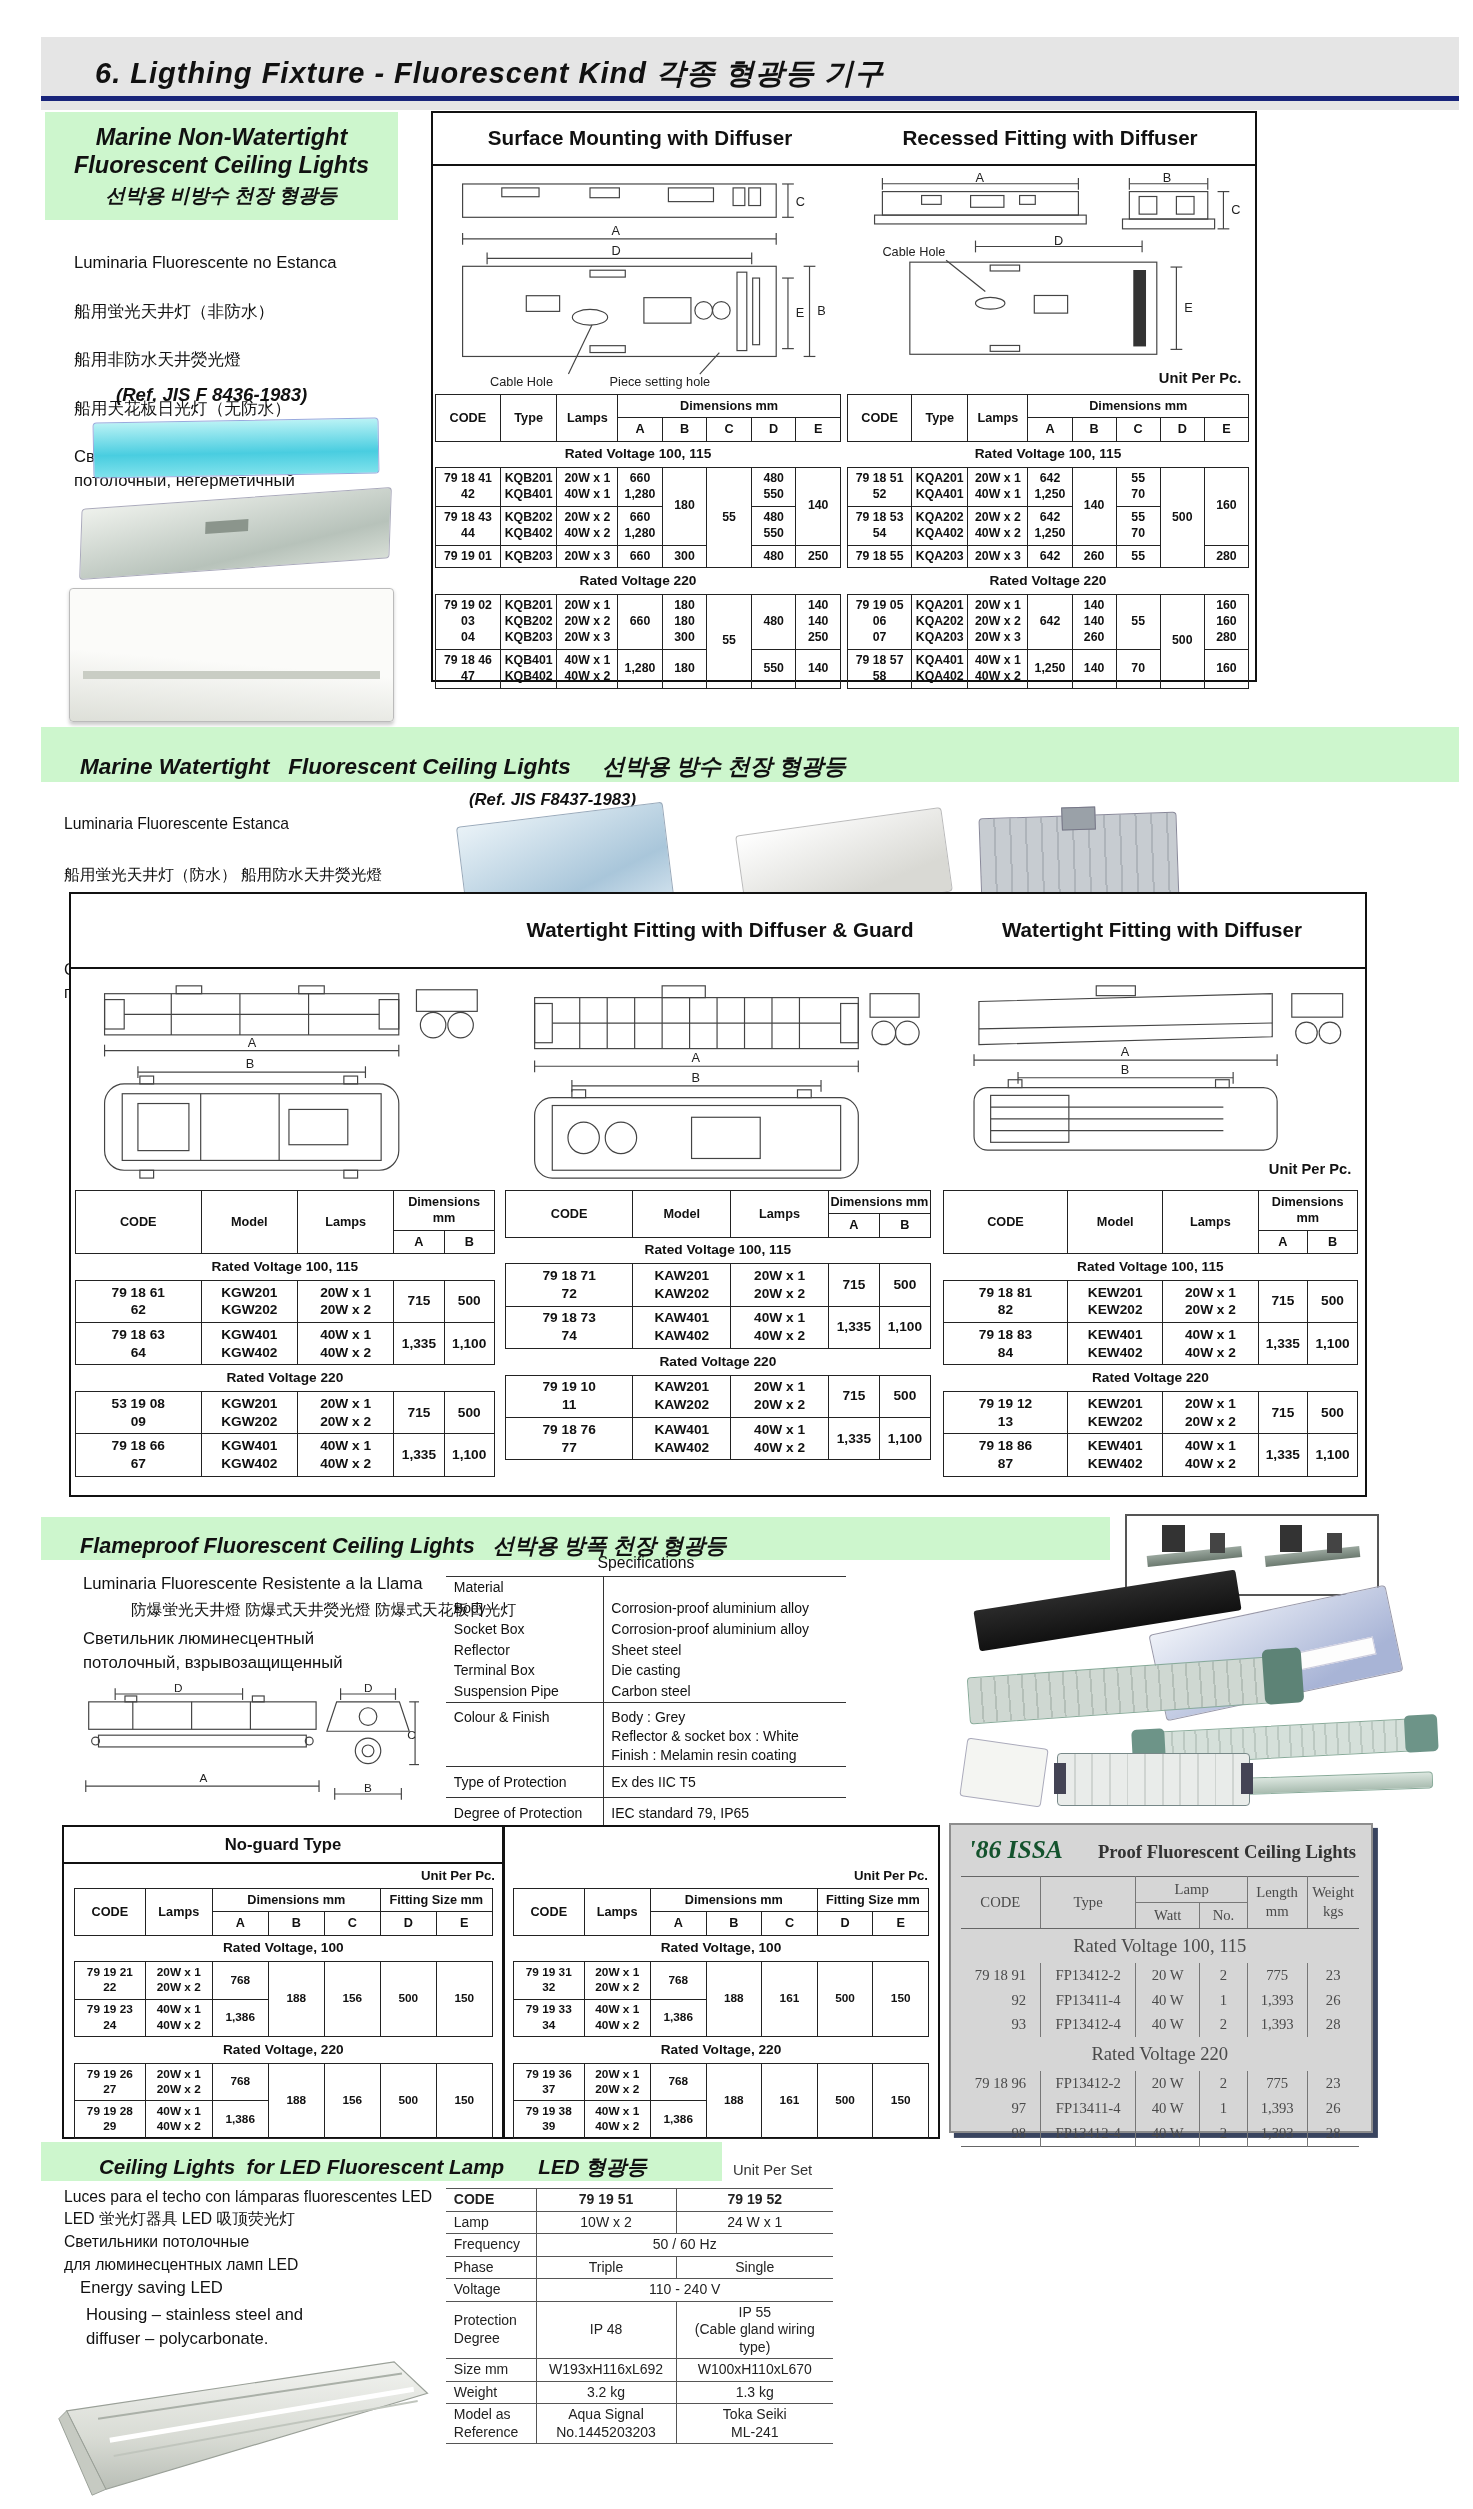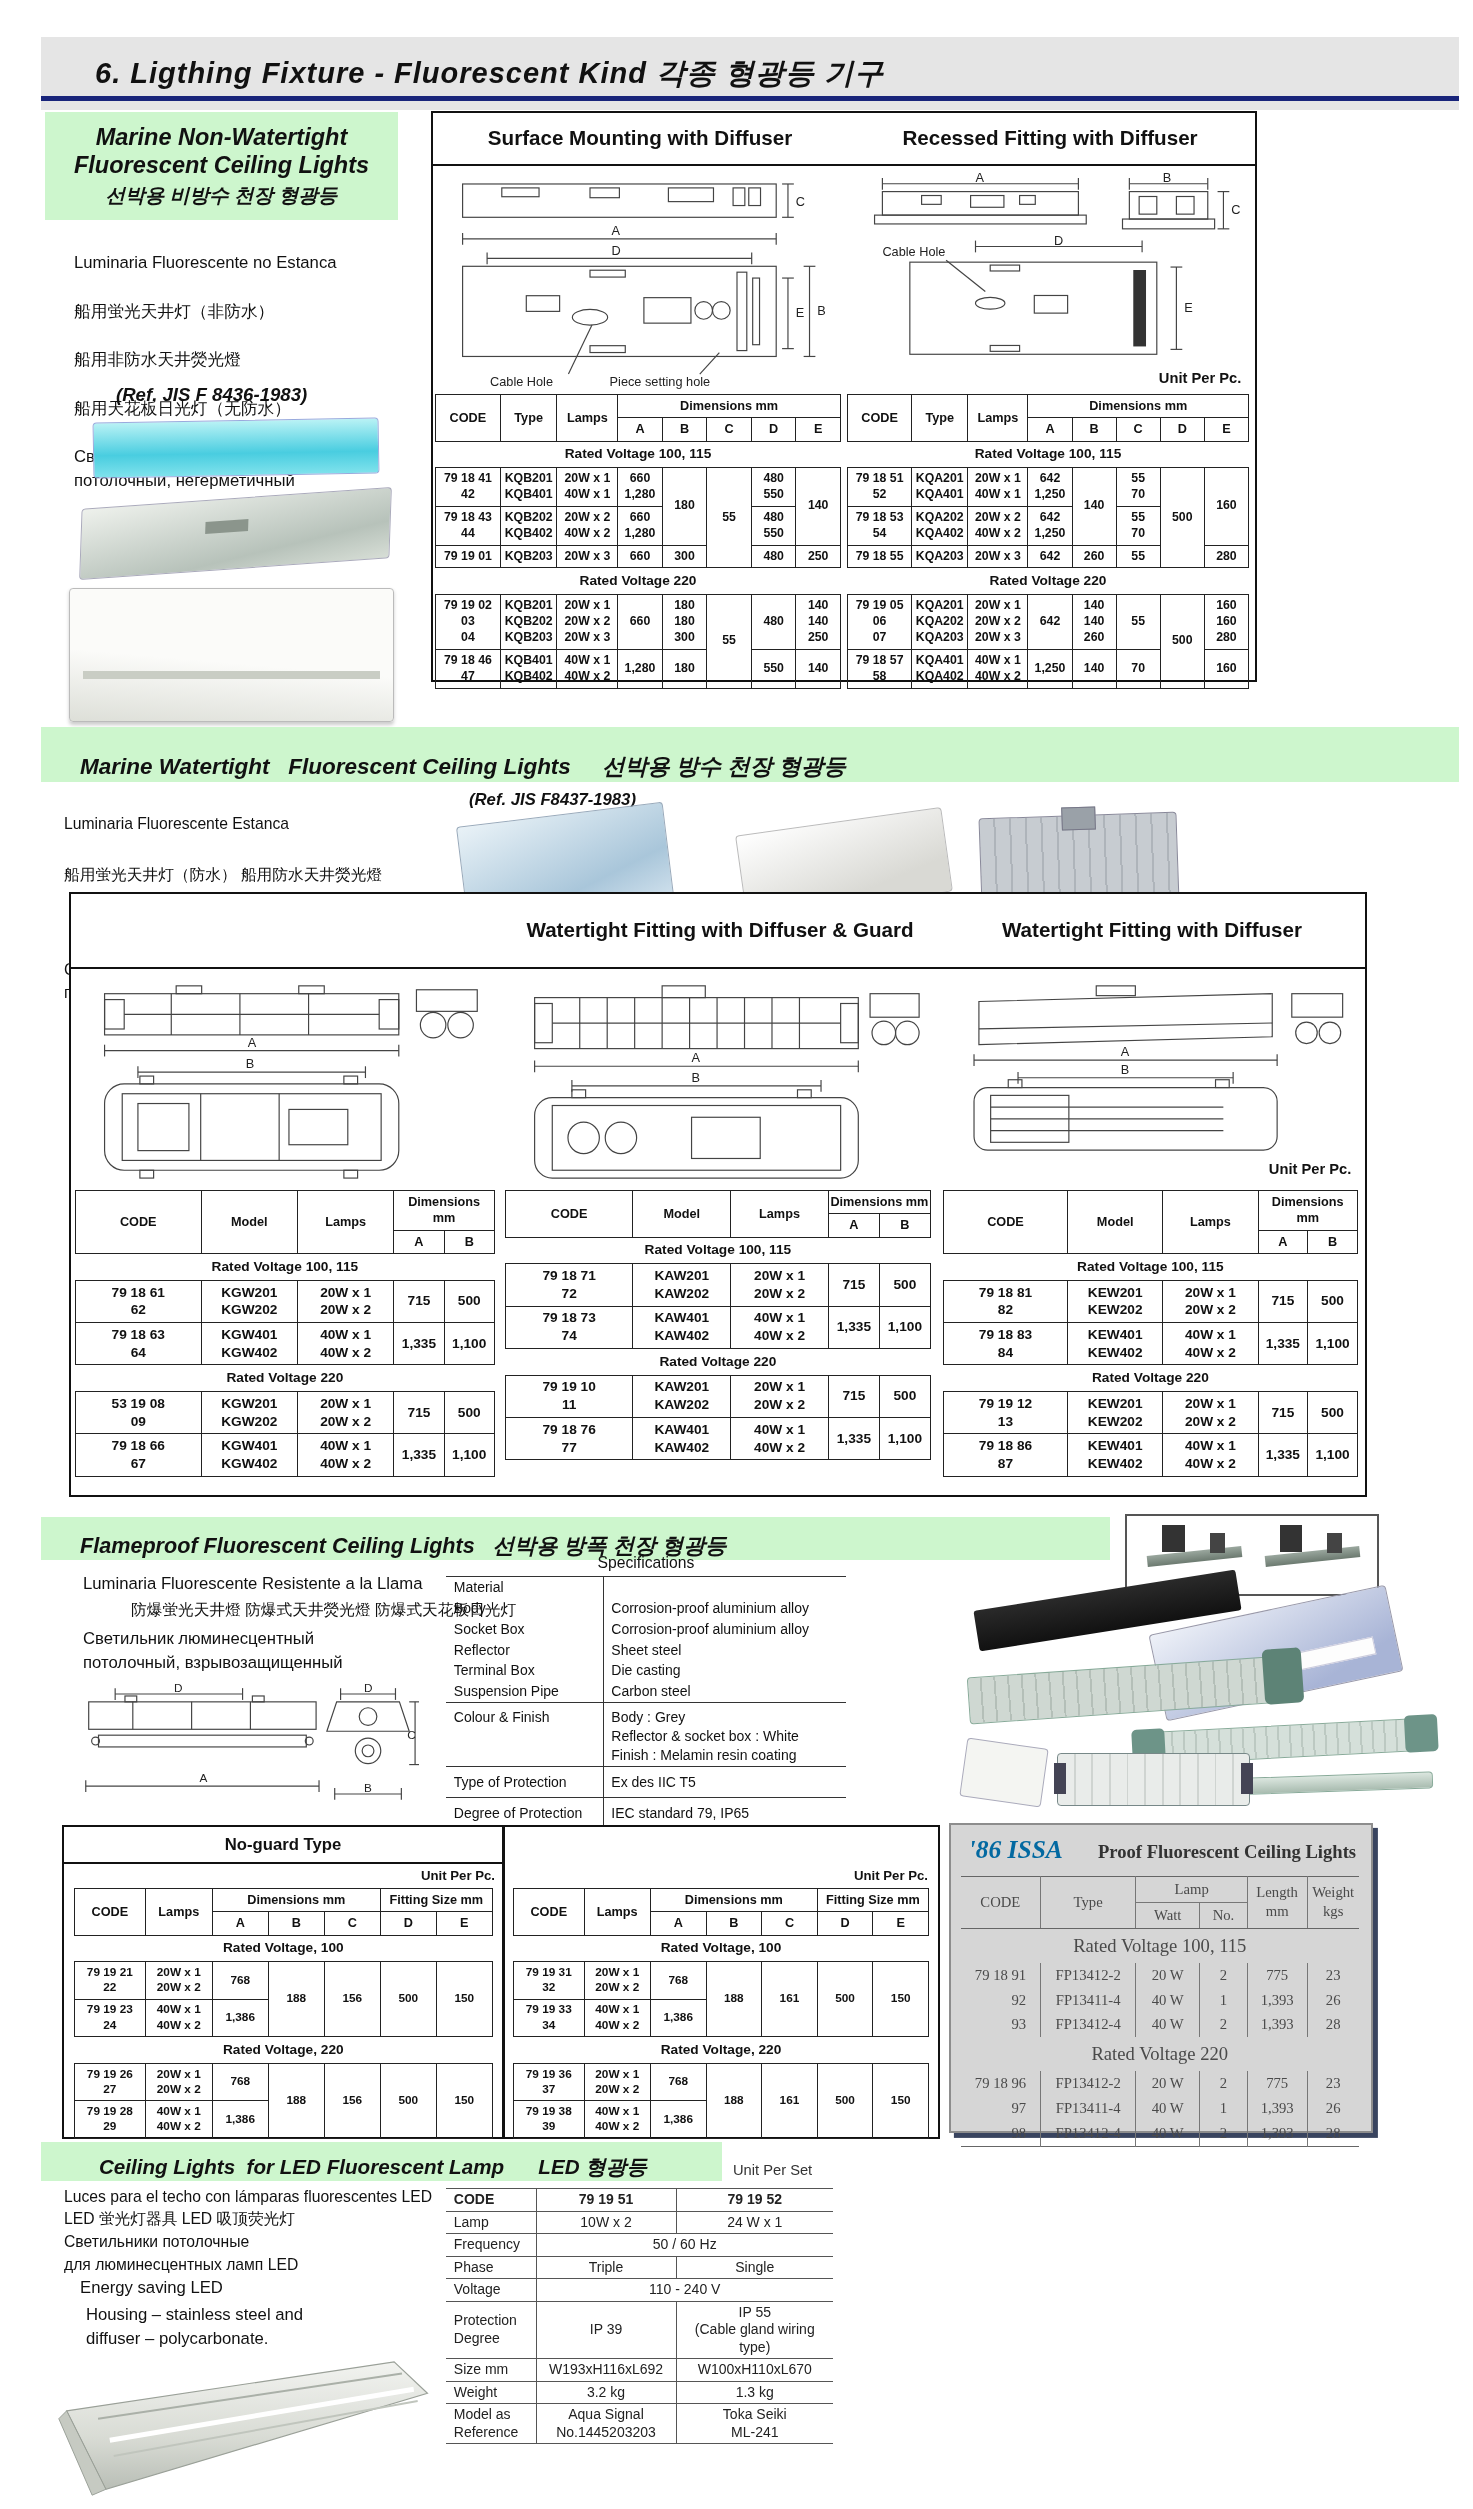--- a/index.html
+++ b/index.html
@@ -966,21 +966,21 @@
 39</td>
           <td>40W x 1
 40W x 2</td>
           <td>1,386</td>
         </tr>
     </tbody>
   </table>
 </div>
 
 <div class="abs issabox" style="left:949px;top:1823px;width:420px;height:306px;">
-  <div style="position:absolute;left:17.6px;top:9.8px;font-family:'Liberation Serif',serif;font-size:25.5px;font-weight:bold;font-style:italic;color:#0369a1;">'86 ISSA</div>
+  <div style="position:absolute;left:17.6px;top:9.8px;font-family:'Liberation Serif',serif;font-size:25.5px;font-weight:bold;font-style:italic;color:#14532d;">'86 ISSA</div>
   <div style="position:absolute;left:147px;top:15.7px;font-family:'Liberation Serif',serif;font-size:18.6px;font-weight:bold;color:#333;">Proof Fluorescent Ceiling Lights</div>
   <table class="issa" style="position:absolute;left:9.8px;top:51px;width:398px;">
     <colgroup>
         <col style="width:20%">
         <col style="width:24%">
         <col style="width:16%">
         <col style="width:12%">
         <col style="width:15%">
         <col style="width:13%">
       </colgroup>
@@ -1109,21 +1109,21 @@
         <td>Triple</td>
         <td>Single</td>
       </tr>
   <tr>
         <td>Voltage</td>
         <td colspan="2">110 - 240 V</td>
       </tr>
   <tr>
         <td>Protection
 Degree</td>
-        <td>IP 39</td>
+        <td>IP 48</td>
         <td>IP 55
 (Cable gland wiring type)</td>
       </tr>
   <tr>
         <td>Size mm</td>
         <td>W193xH116xL692</td>
         <td>W100xH110xL670</td>
       </tr>
   <tr>
         <td>Weight</td>

